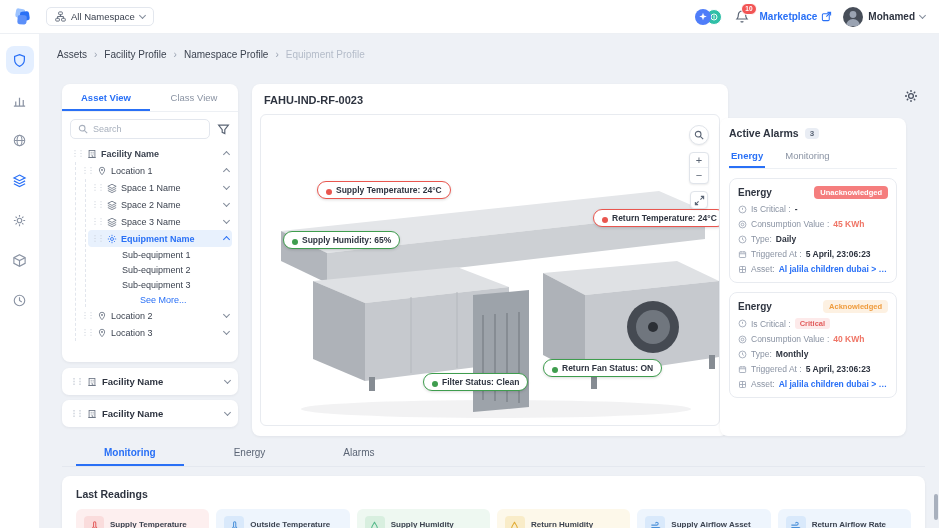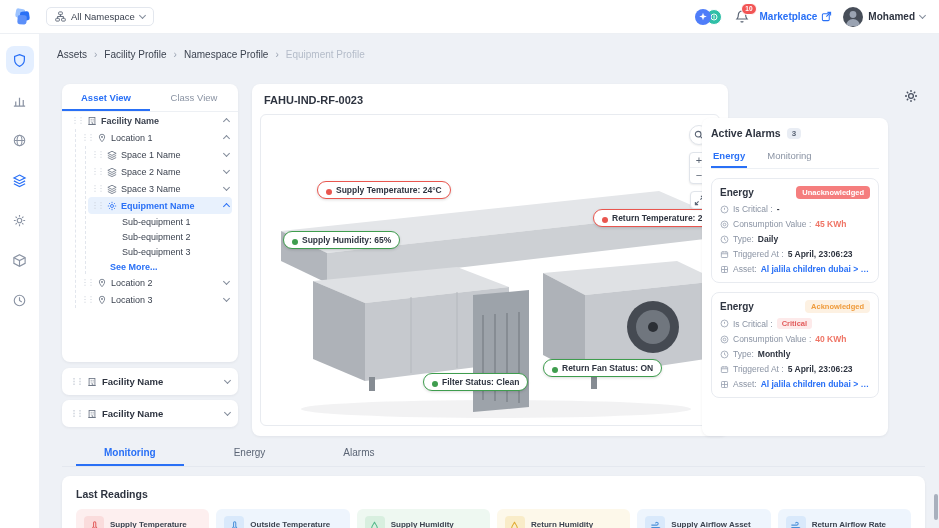--- a/index.html
+++ b/index.html
@@ -50,42 +50,42 @@
 .trow .lbl{flex:1;white-space:nowrap;overflow:hidden;text-overflow:ellipsis}
 .trow.b .lbl{font-weight:bold}
 .trow.active{background:#e8f1fd;color:#2970f6}
 .trow.active .lbl{font-weight:bold}
 .drag{color:#c6ccd6;font-size:8px;line-height:1;flex:none}
 .drag::before{content:"⋮⋮";letter-spacing:-2px}
 .ticon{flex:none;color:#6a7383;display:flex}
 .trow.active .ticon{color:#2970f6}
 .group{margin-left:7px;border-left:1px dashed #e2e6ed;padding-left:2px}
 .sub{margin-left:34px;height:15px;display:flex;align-items:center;color:#3c4350;cursor:pointer}
-.see-more{margin-left:22px;height:15px;display:flex;align-items:center;color:#2970f6;font-weight:bold;cursor:pointer}
+.see-more{margin-left:52px;height:15px;display:flex;align-items:center;color:#2970f6;font-weight:normal;cursor:pointer}
 .fac-card{position:absolute;left:62px;width:176px;height:27px;background:#fff;border-radius:7px;box-shadow:0 1px 3px rgba(16,24,40,.06);display:flex;align-items:center;gap:5px;padding:0 8px;font-size:9.5px;font-weight:bold;color:#2e3440;cursor:pointer}
 .fac-card .lbl{flex:1}
 
 .main-card{position:absolute;left:252px;top:84px;width:476px;height:352px;background:#fff;border-radius:8px;box-shadow:0 1px 3px rgba(16,24,40,.06);padding:8px}
 .main-title{font-size:11px;font-weight:bold;color:#2e3440;margin:2px 0 8px 4px}
 .viewer{position:relative;width:460px;height:312px;border:1px solid #e8ebf0;border-radius:6px;overflow:hidden;background:#fff}
 .callout{position:absolute;display:flex;align-items:flex-end;gap:4px;background:#fff;border:1px solid;border-radius:10px;padding:3px 8px;font-size:8.5px;font-weight:bold;color:#2e3440;box-shadow:0 1px 3px rgba(0,0,0,.14);white-space:nowrap}
 .callout.alert{border-color:#e9564f}
 .callout.ok{border-color:#3f9d4e}
 .callout .dot{width:6px;height:6px;border-radius:50%;flex:none}
 .callout.alert .dot{background:#e9564f}
 .callout.ok .dot{background:#3f9d4e}
 .viewer-controls{position:absolute;right:10px;top:10px;display:flex;flex-direction:column;align-items:center;gap:7px}
 .circle-btn{width:20px;height:20px;border-radius:50%;background:#fff;border:1px solid #e0e4ea;display:flex;align-items:center;justify-content:center;box-shadow:0 1px 2px rgba(0,0,0,.08);cursor:pointer}
 .zoom-pill{background:#fff;border:1px solid #e0e4ea;border-radius:4px;display:flex;flex-direction:column;box-shadow:0 1px 2px rgba(0,0,0,.08);overflow:hidden}
 .zoom-pill .zbtn{width:18px;height:15px;border:none;background:none;font-size:11px;line-height:13px;color:#5b6575;font-family:inherit;cursor:pointer;text-align:center}
 .zoom-pill .zbtn:first-child{border-bottom:1px solid #eef0f4}
 .expand-btn{width:18px;height:18px;background:#fff;border:1px solid #e0e4ea;border-radius:4px;display:flex;align-items:center;justify-content:center;box-shadow:0 1px 2px rgba(0,0,0,.08);cursor:pointer}
 .page-gear{position:absolute;left:903px;top:88px;color:#4a5262;cursor:pointer}
 
-.alarms{position:absolute;left:702px;top:118px;width:186px;height:318px;background:#fff;border-radius:8px;box-shadow:0 1px 3px rgba(16,24,40,.06);padding:9px 9px 8px;overflow:hidden}
+.alarms{position:absolute;left:720px;top:118px;width:186px;height:318px;background:#fff;border-radius:8px;box-shadow:0 1px 3px rgba(16,24,40,.06);padding:9px 9px 8px;overflow:hidden}
 .al-head{display:flex;align-items:center;gap:6px}
 .al-title{font-size:10.5px;font-weight:bold}
 .al-count{background:#e9edf4;color:#5b6575;font-size:8px;font-weight:bold;border-radius:4px;padding:1px 5px}
 .al-tabs{display:flex;gap:18px;border-bottom:1px solid #edf0f4;margin-top:7px}
 .al-tab{font-size:9.5px;color:#8a93a3;padding:4px 2px 5px;border-bottom:2px solid transparent;cursor:pointer}
 .al-tab.active{color:#2970f6;font-weight:bold;border-bottom-color:#2970f6}
 .acard{border:1px solid #e8ebf0;border-radius:8px;padding:7px 8px 8px;margin-top:9px}
 .acard-head{display:flex;align-items:center;justify-content:space-between}
 .acard-title{font-size:10px;font-weight:bold}
 .st-badge{font-size:7.5px;font-weight:bold;border-radius:4px;padding:2px 6px}
@@ -234,20 +234,36 @@
         <circle cx="8" cy="8" r="5.6"></circle>
         <path d="M8 4.6V8l2.4 1.6"></path>
       </svg>
     </span>
 </aside>
 
 <section class="left-panel">
   <div class="lp-tabs">
     <div class="lp-tab active">Asset View</div>
     <div class="lp-tab">Class View</div>
+  </div>
+  <div class="search-row">
+    <div class="search-box">
+      <span>
+          <svg width="10" height="10" viewBox="0 0 12 12" fill="none" stroke="#a8b0bd" stroke-width="1.3">
+            <circle cx="5" cy="5" r="3.4"></circle>
+            <path d="M7.6 7.6L11 11"></path>
+          </svg>
+        </span>
+      <input type="text" placeholder="Search" style="">
+    </div>
+    <span>
+        <svg width="13" height="13" viewBox="0 0 12 12" fill="none" stroke="#5b6575" stroke-width="1.1">
+          <path d="M1.5 2h9L7.2 6.2v3.6L4.8 8.6V6.2z"></path>
+        </svg>
+      </span>
   </div>
   <div class="tree">
     <div class="trow b">
       <span class="drag"></span>
       <span class="ticon">
           <svg width="10" height="10" viewBox="0 0 12 12" fill="none" stroke="currentColor" stroke-width="1">
             <rect x="2.5" y="1.8" width="7" height="8.4"></rect>
             <path d="M1.5 10.2h9M4.5 4h1M6.8 4h1M4.5 6h1M6.8 6h1M5.3 8.2h1.6v2"></path>
           </svg>
         </span>

